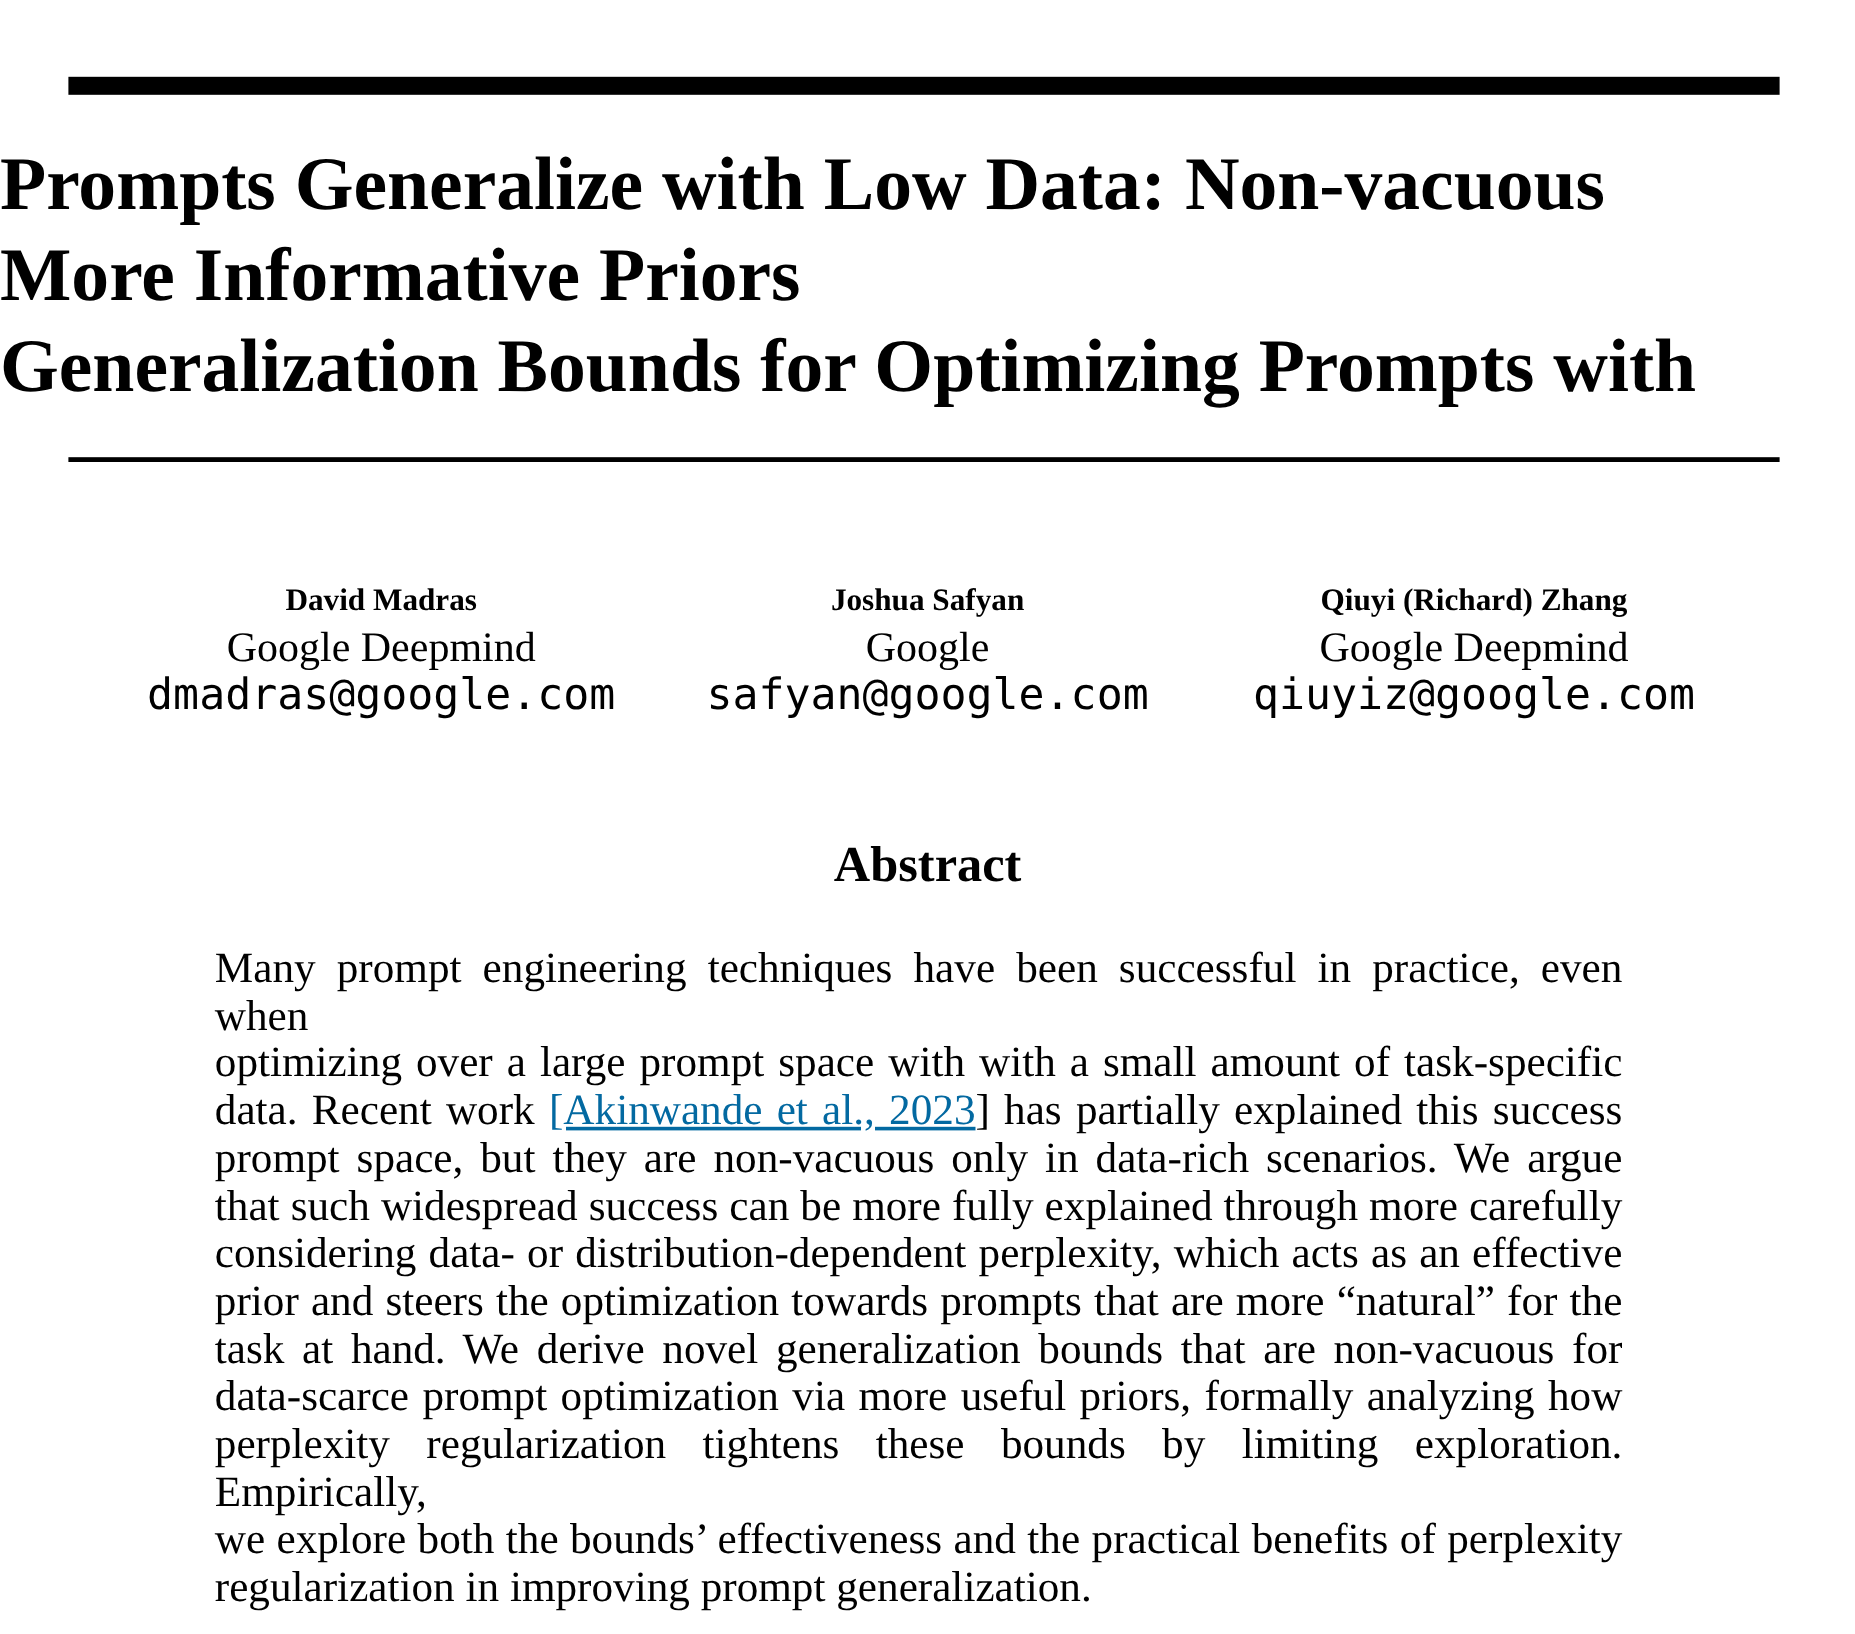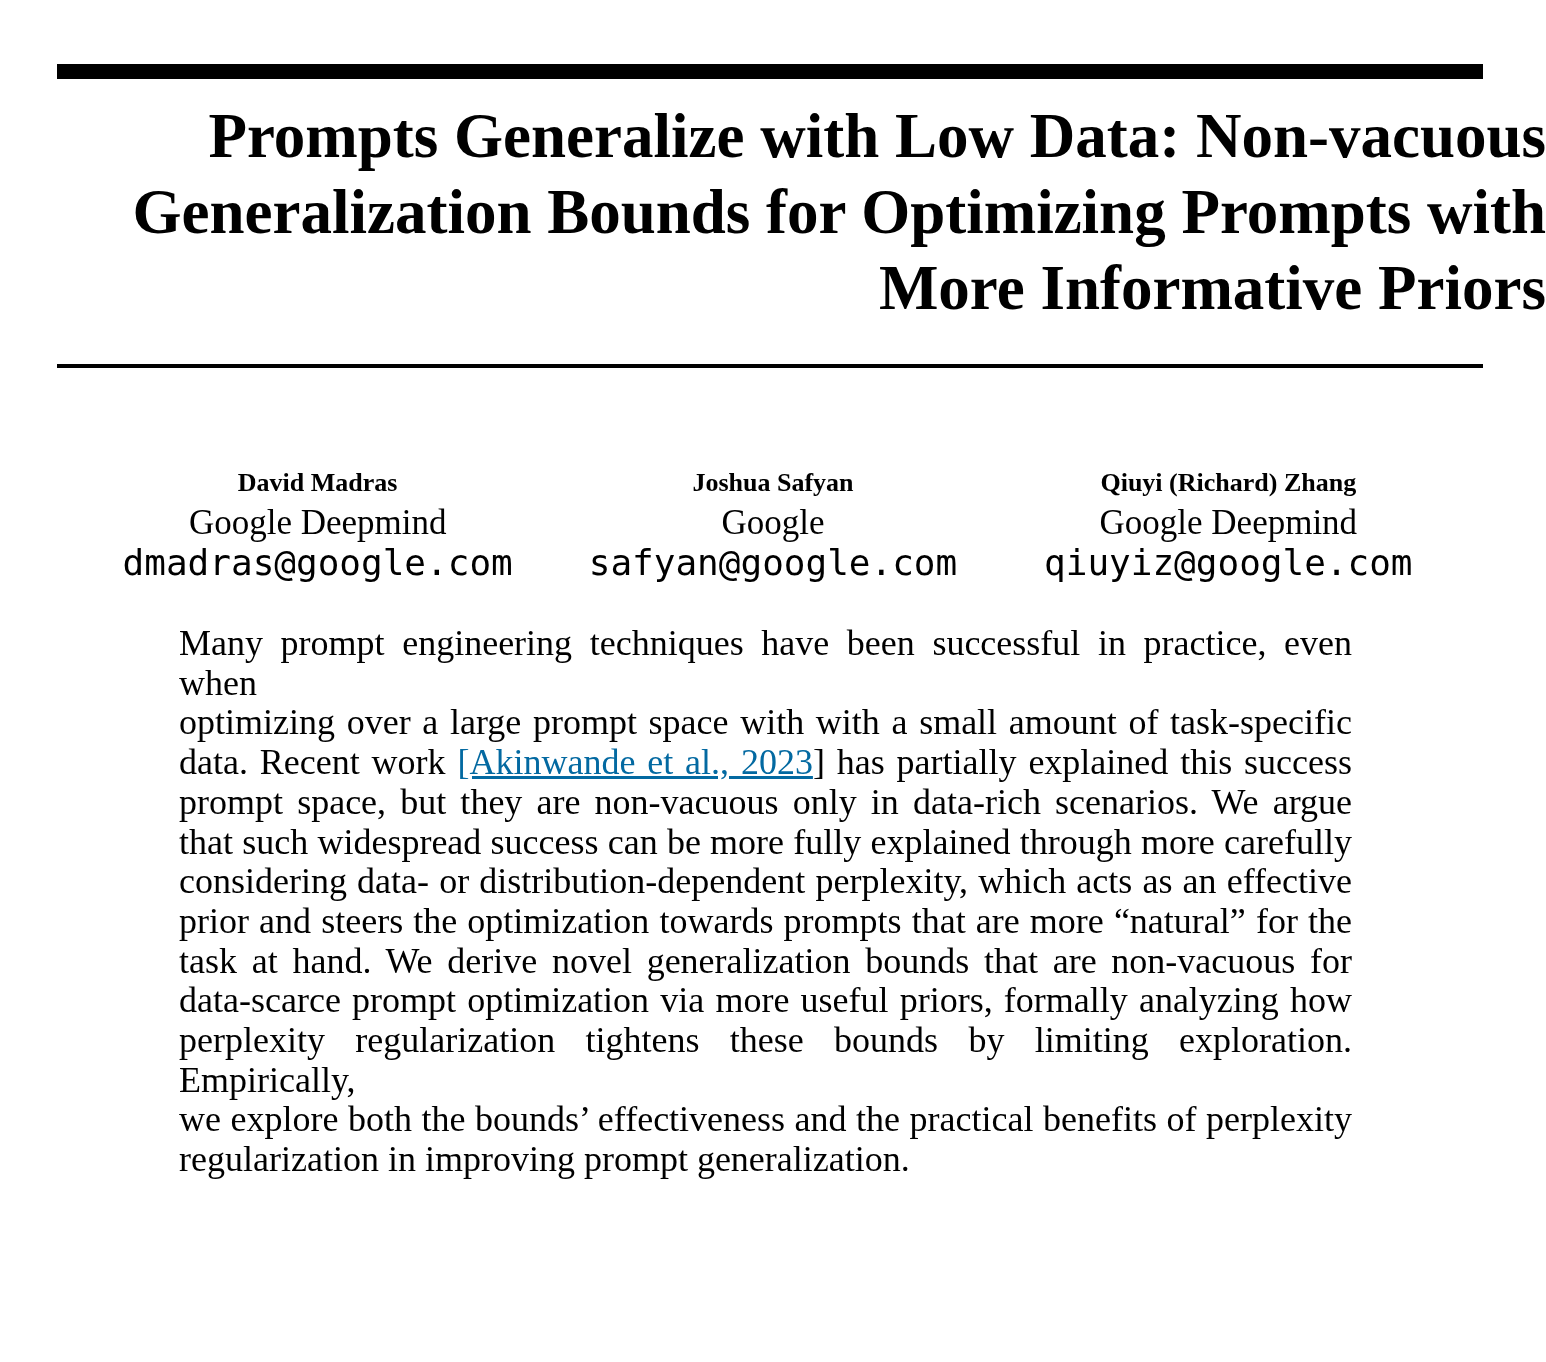--- a/index.html
+++ b/index.html
@@ -19,23 +19,22 @@
     width: 1546px;
     height: 1362px;
     background: #ffffff;
   }
   .top-bar {
     margin: 64px 63px 0 57px;
     height: 15px;
     background: #000000;
   }
   .title-block {
-    margin-top: 19px;
-    text-align: right;
-    padding-left: 48px;
+    margin-top: 36px;
+    text-align: left;
   }
   .title-line {
     font-size: 63px;
     font-weight: bold;
     line-height: 76px;
     white-space: nowrap;
   }
   .title-rule {
     margin: 38px 63px 0 57px;
     height: 4px;
@@ -94,22 +93,22 @@
 </style>
 </head>
 <body>
 
 <div class="page">
 
   <div class="top-bar"></div>
 
   <div class="title-block">
     <div class="title-line">Prompts Generalize with Low Data: Non-vacuous</div>
+    <div class="title-line">More Informative Priors</div>
     <div class="title-line">Generalization Bounds for Optimizing Prompts with</div>
-    <div class="title-line">More Informative Priors</div>
   </div>
 
   <div class="title-rule"></div>
 
   <div class="authors-row">
     <div class="author-block">
       <div class="author-name">David Madras</div>
       <div class="author-affiliation">Google Deepmind</div>
       <div class="author-email">dmadras@google.com</div>
     </div>
@@ -118,20 +117,21 @@
       <div class="author-affiliation">Google</div>
       <div class="author-email">safyan@google.com</div>
     </div>
     <div class="author-block">
       <div class="author-name">Qiuyi (Richard) Zhang</div>
       <div class="author-affiliation">Google Deepmind</div>
       <div class="author-email">qiuyiz@google.com</div>
     </div>
   </div>
 
+  <div class="abstract-heading">Abstract</div>
 
   <div class="abstract-body">
     <div class="abs-line">Many prompt engineering techniques have been successful in practice, even when</div>
     <div class="abs-line">optimizing over a large prompt space with with a small amount of task-specific</div>
     <div class="abs-line"><span>data.  Recent work </span><a class="cite-link">[Akinwande et al., 2023</a><span>] has partially explained this success</span></div>
     <div class="abs-line">prompt space, but they are non-vacuous only in data-rich scenarios.  We argue</div>
     <div class="abs-line">that such widespread success can be more fully explained through more carefully</div>
     <div class="abs-line">considering data- or distribution-dependent perplexity, which acts as an effective</div>
     <div class="abs-line">prior and steers the optimization towards prompts that are more “natural” for the</div>
     <div class="abs-line">task at hand.  We derive novel generalization bounds that are non-vacuous for</div>

